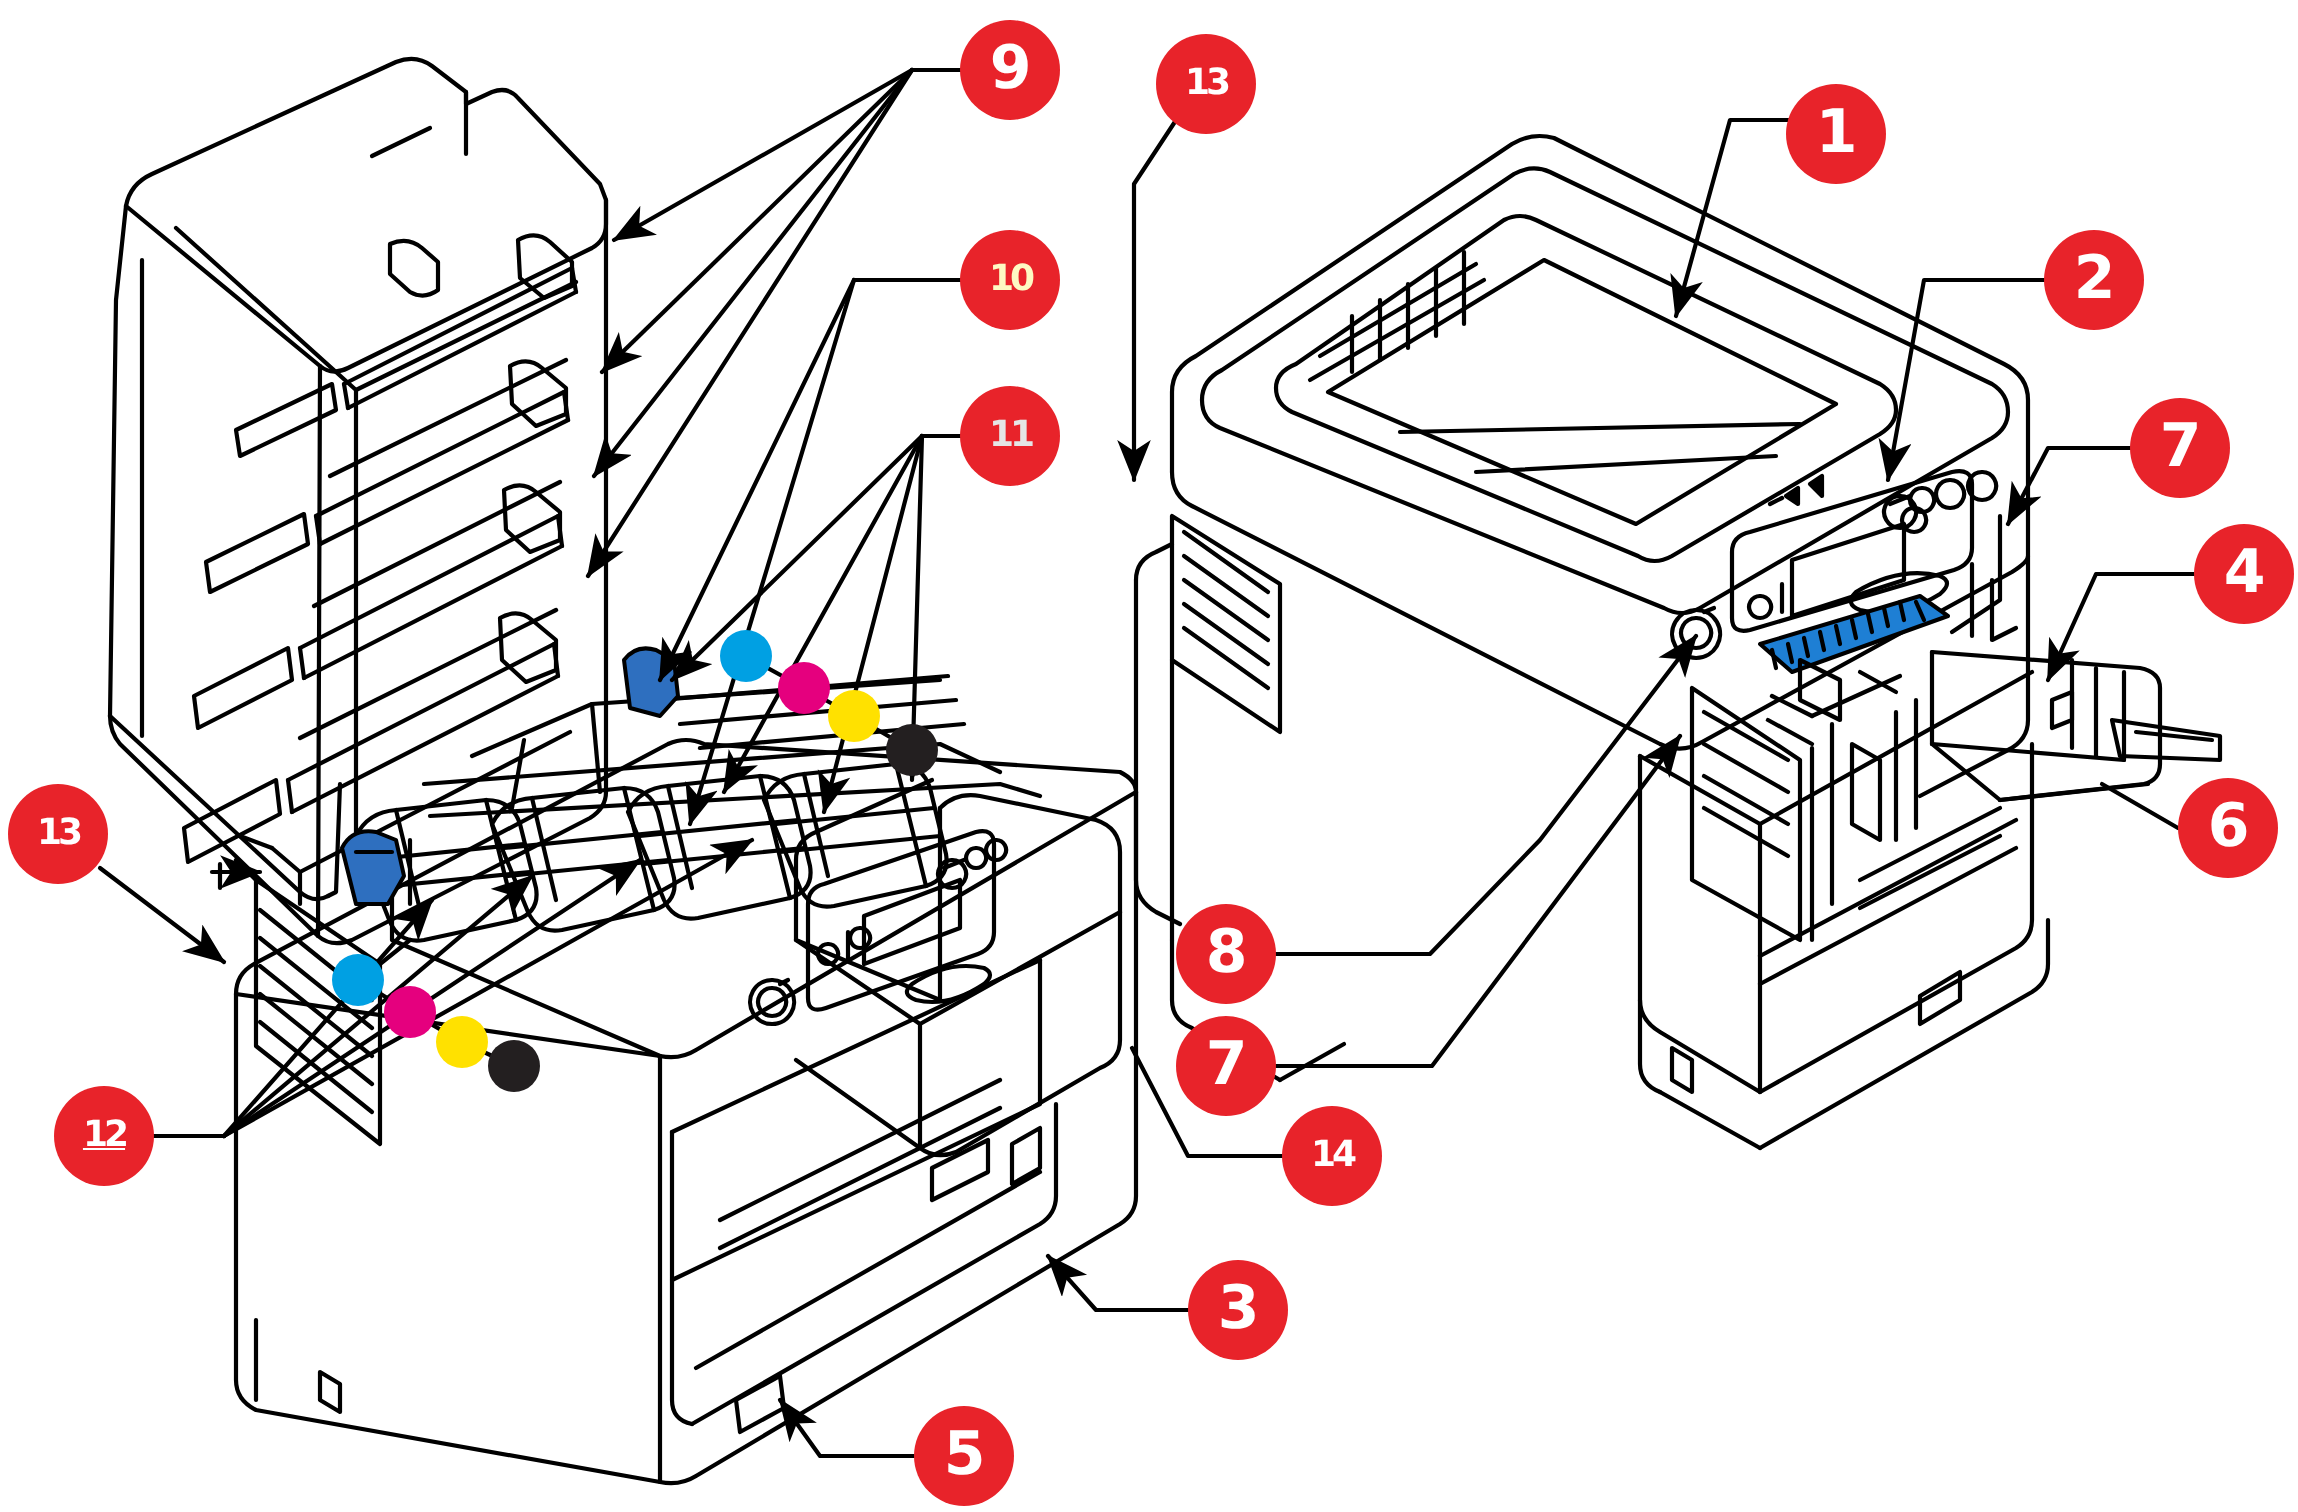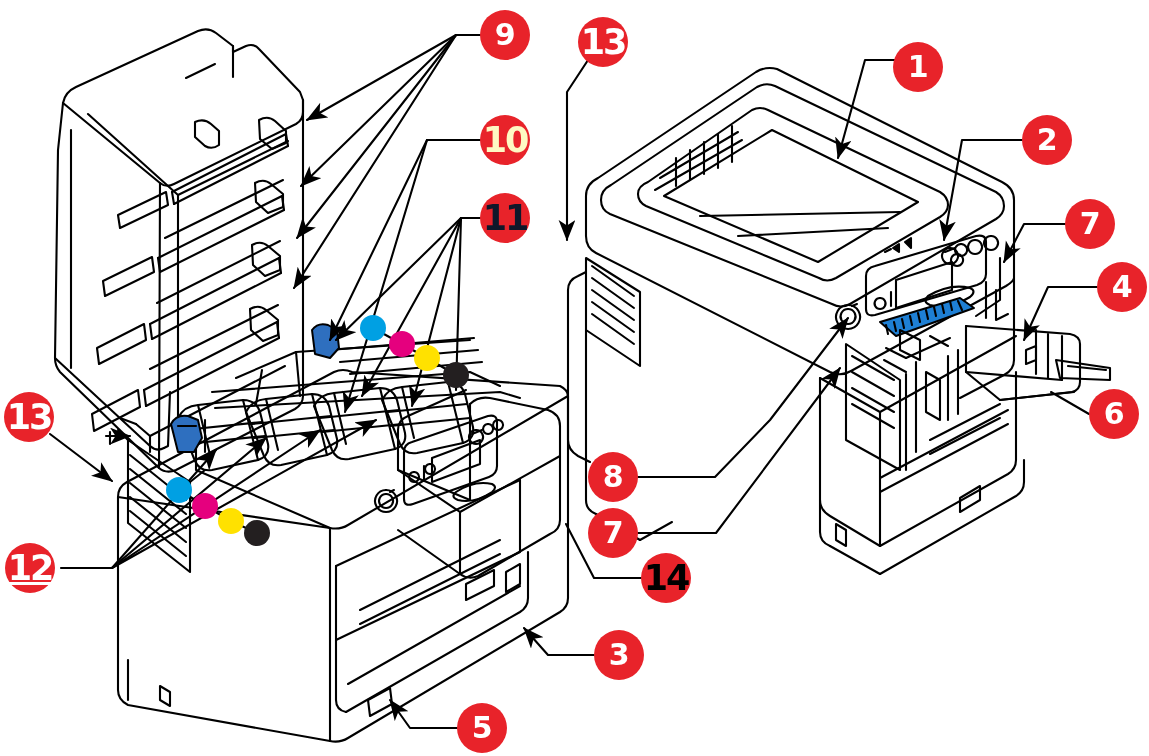--- a/index.html
+++ b/index.html
@@ -34,21 +34,21 @@
     align-items: center;
     justify-content: center;
     font-family: "DejaVu Sans", sans-serif;
     font-weight: bold;
     line-height: 1;
     letter-spacing: -0.5px;
     box-sizing: border-box;
     user-select: none;
   }
   .badge.single { font-size: 30px; }
-  .badge.double { font-size: 35px; letter-spacing: -2px; }
+  .badge.double { font-size: 18px; letter-spacing: -2px; }
   .dot {
     position: absolute;
     border-radius: 50%;
     box-sizing: border-box;
   }
 </style>
 </head>
 <body>
 
 <div id="stage">
@@ -430,20 +430,20 @@
       <div class="badge single" style="left: 1022px; top: 115px; width: 50px; height: 50px; background: rgb(232, 35, 42); color: rgb(255, 255, 255);">2</div>
       <div class="badge single" style="left: 594px; top: 630px; width: 50px; height: 50px; background: rgb(232, 35, 42); color: rgb(255, 255, 255);">3</div>
       <div class="badge single" style="left: 1097px; top: 262px; width: 50px; height: 50px; background: rgb(232, 35, 42); color: rgb(255, 255, 255);">4</div>
       <div class="badge single" style="left: 457px; top: 703px; width: 50px; height: 50px; background: rgb(232, 35, 42); color: rgb(255, 255, 255);">5</div>
       <div class="badge single" style="left: 1089px; top: 389px; width: 50px; height: 50px; background: rgb(232, 35, 42); color: rgb(255, 255, 255);">6</div>
       <div class="badge single" style="left: 1065px; top: 199px; width: 50px; height: 50px; background: rgb(232, 35, 42); color: rgb(255, 255, 255);">7</div>
       <div class="badge single" style="left: 588px; top: 508px; width: 50px; height: 50px; background: rgb(232, 35, 42); color: rgb(255, 255, 255);">7</div>
       <div class="badge single" style="left: 588px; top: 452px; width: 50px; height: 50px; background: rgb(232, 35, 42); color: rgb(255, 255, 255);">8</div>
       <div class="badge single" style="left: 480px; top: 10px; width: 50px; height: 50px; background: rgb(232, 35, 42); color: rgb(255, 255, 255);">9</div>
       <div class="badge double" style="left: 480px; top: 115px; width: 50px; height: 50px; background: rgb(232, 35, 42); color: #fef9c3;">10</div>
-      <div class="badge double" style="left: 480px; top: 193px; width: 50px; height: 50px; background: rgb(232, 35, 42); color: #0f172a;">11</div>
-      <div class="badge double" style="left: 5px; top: 543px; width: 50px; height: 50px; background: rgb(232, 35, 42); color: rgb(255, 255, 255); text-decoration: underline;">12</div>
+      <div class="badge double" style="left: 480px; top: 193px; width: 50px; height: 50px; background: rgb(232, 35, 42); color: #e5e5e5;">11</div>
+      <div class="badge double" style="left: 27px; top: 543px; width: 50px; height: 50px; background: rgb(232, 35, 42); color: rgb(255, 255, 255); text-decoration: underline;">12</div>
       <div class="badge double" style="left: 578px; top: 17px; width: 50px; height: 50px; background: rgb(232, 35, 42); color: rgb(255, 255, 255);">13</div>
       <div class="badge double" style="left: 4px; top: 392px; width: 50px; height: 50px; background: rgb(232, 35, 42); color: rgb(255, 255, 255);">13</div>
-      <div class="badge double" style="left: 641px; top: 553px; width: 50px; height: 50px; background: rgb(232, 35, 42); color: #000000;">14</div>
+      <div class="badge double" style="left: 641px; top: 553px; width: 50px; height: 50px; background: rgb(232, 35, 42); color: #ffffff;">14</div>
     </div>
 
 </div>
 
 </body></html>

